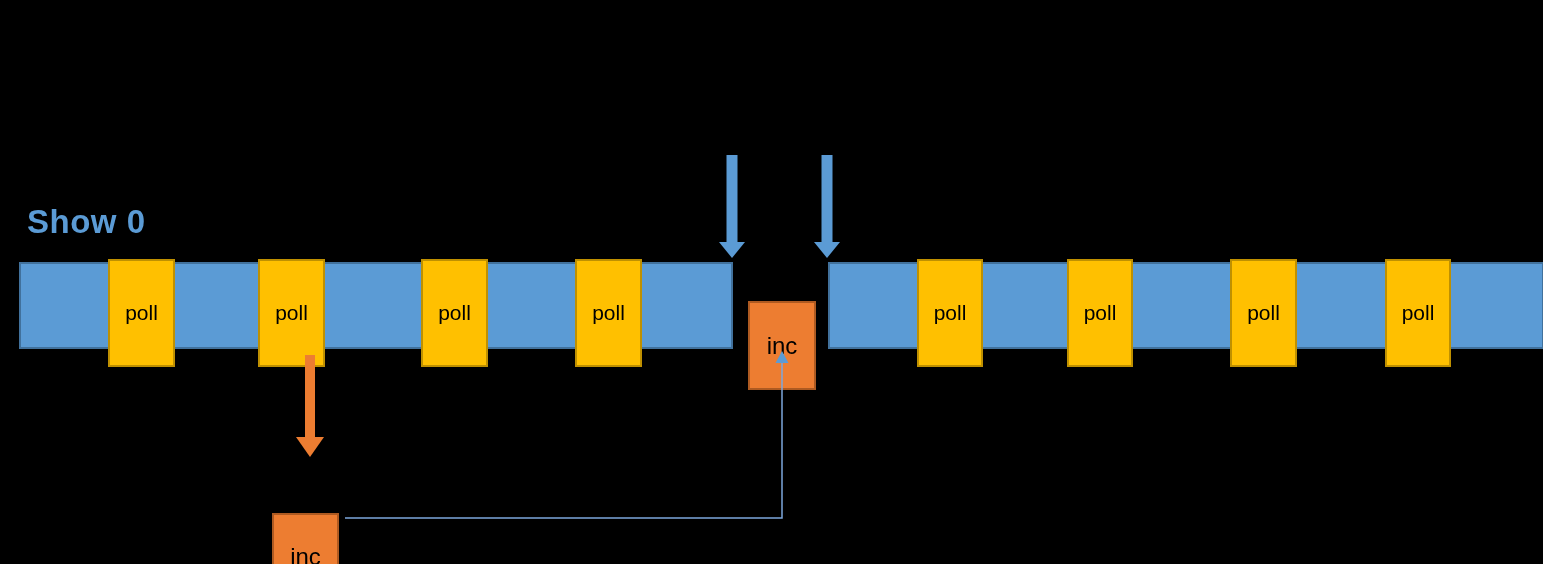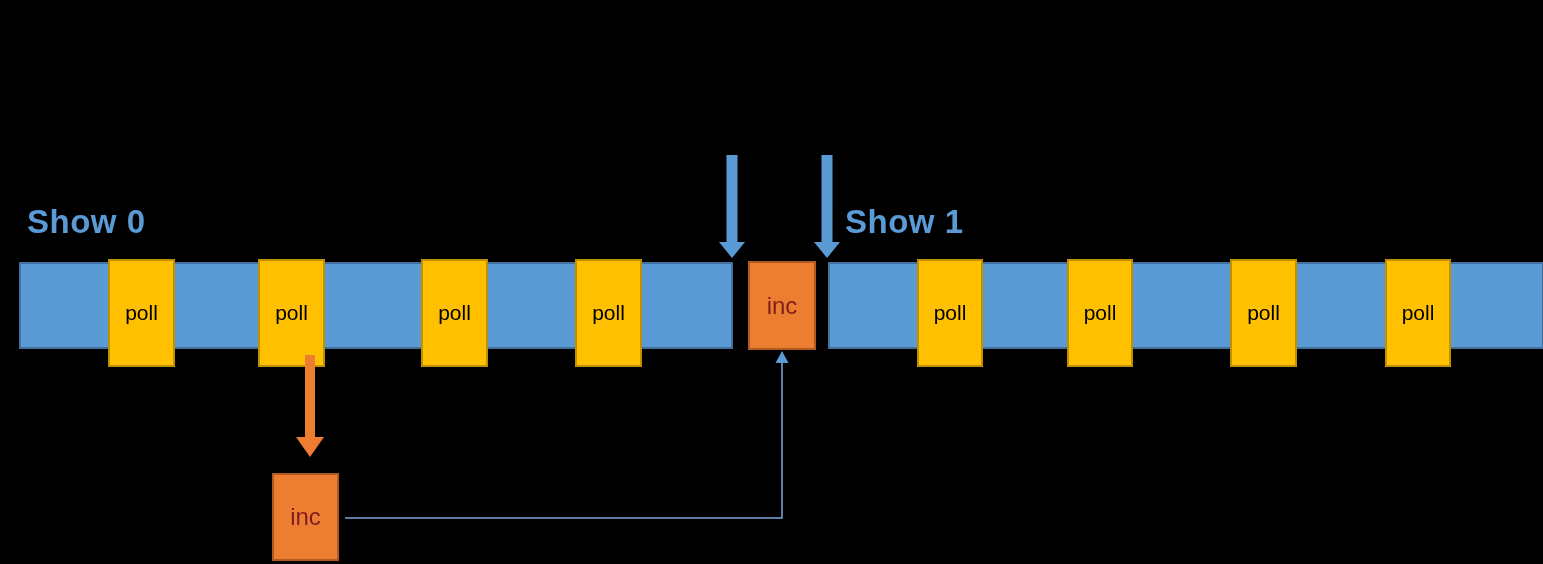--- a/index.html
+++ b/index.html
@@ -48,40 +48,40 @@
   }
   .inc {
     position: absolute;
     background: #ED7D31;
     border: 2px solid #AE5A21;
     box-sizing: border-box;
     display: flex;
     align-items: center;
     justify-content: center;
     font-size: 24px;
-    color: #7f1d1d;
+    color: #000000;
+    margin-top: 40px;
   }
   .inc-timeline { left: 748px; top: 261px; width: 68px; height: 89px; }
   .inc-deferred { left: 272px; top: 473px; width: 67px; height: 88px; }
   .overlay {
     position: absolute;
     left: 0;
     top: 0;
     width: 1543px;
     height: 564px;
     pointer-events: none;
   }
 </style>
 </head>
 <body>
 
 <div class="canvas">
 
   <div class="show-label" style="left:27px;">Show 0</div>
-  <div class="show-label" style="left:845px;">Show 1</div>
 
   <div class="bar" style="left:19px; width:714px;"></div>
   <div class="bar" style="left:828px; width:716px;"></div>
 
   <div class="poll" style="left:108px; width:67px;">poll</div>
   <div class="poll" style="left:258px; width:67px;">poll</div>
   <div class="poll" style="left:421px; width:67px;">poll</div>
   <div class="poll" style="left:575px; width:67px;">poll</div>
 
   <div class="poll" style="left:917px; width:66px;">poll</div>

